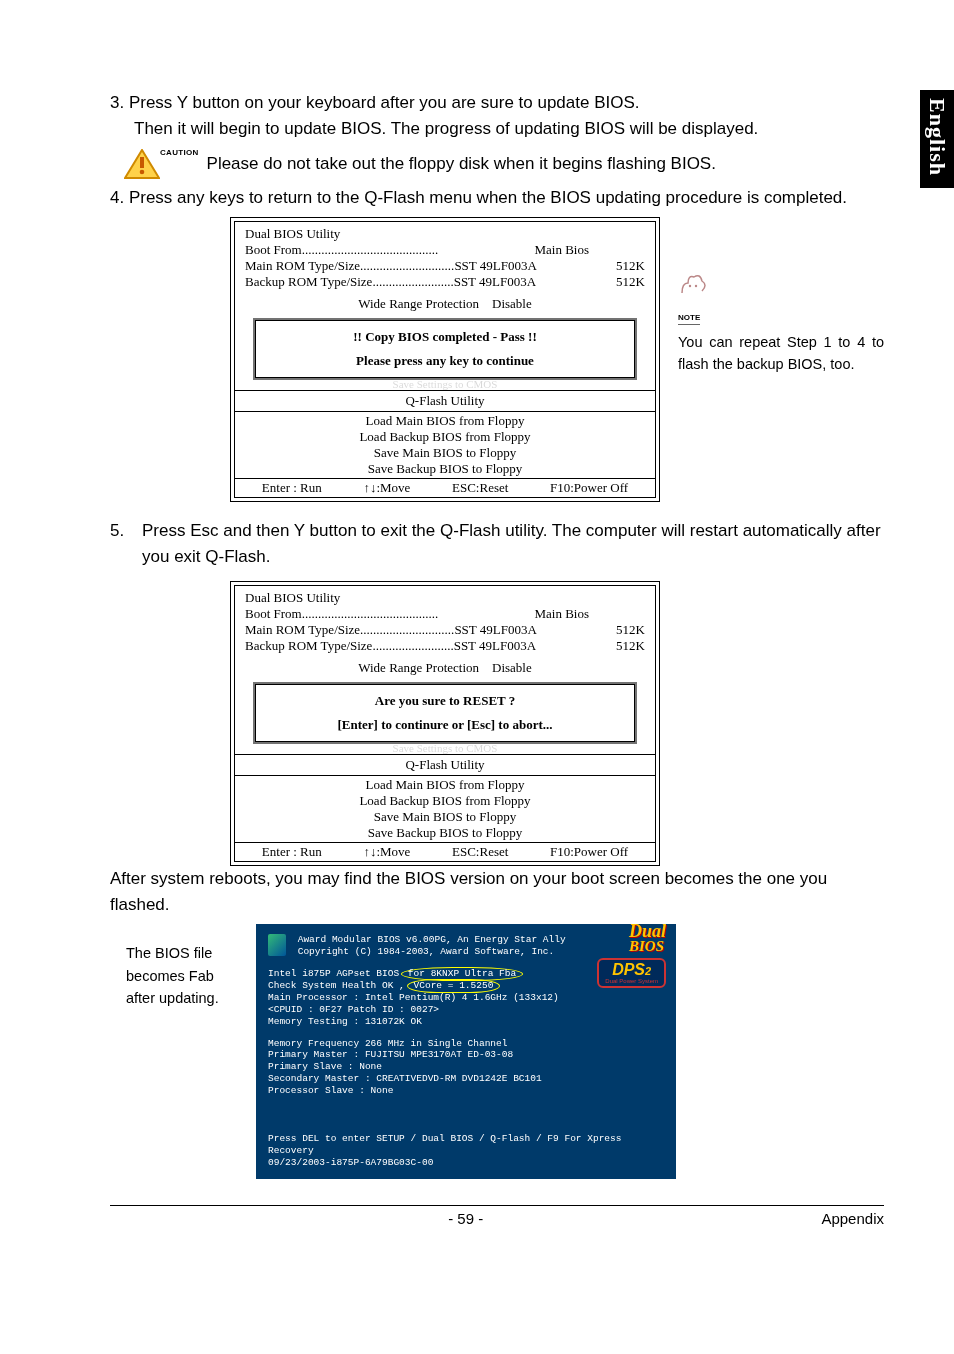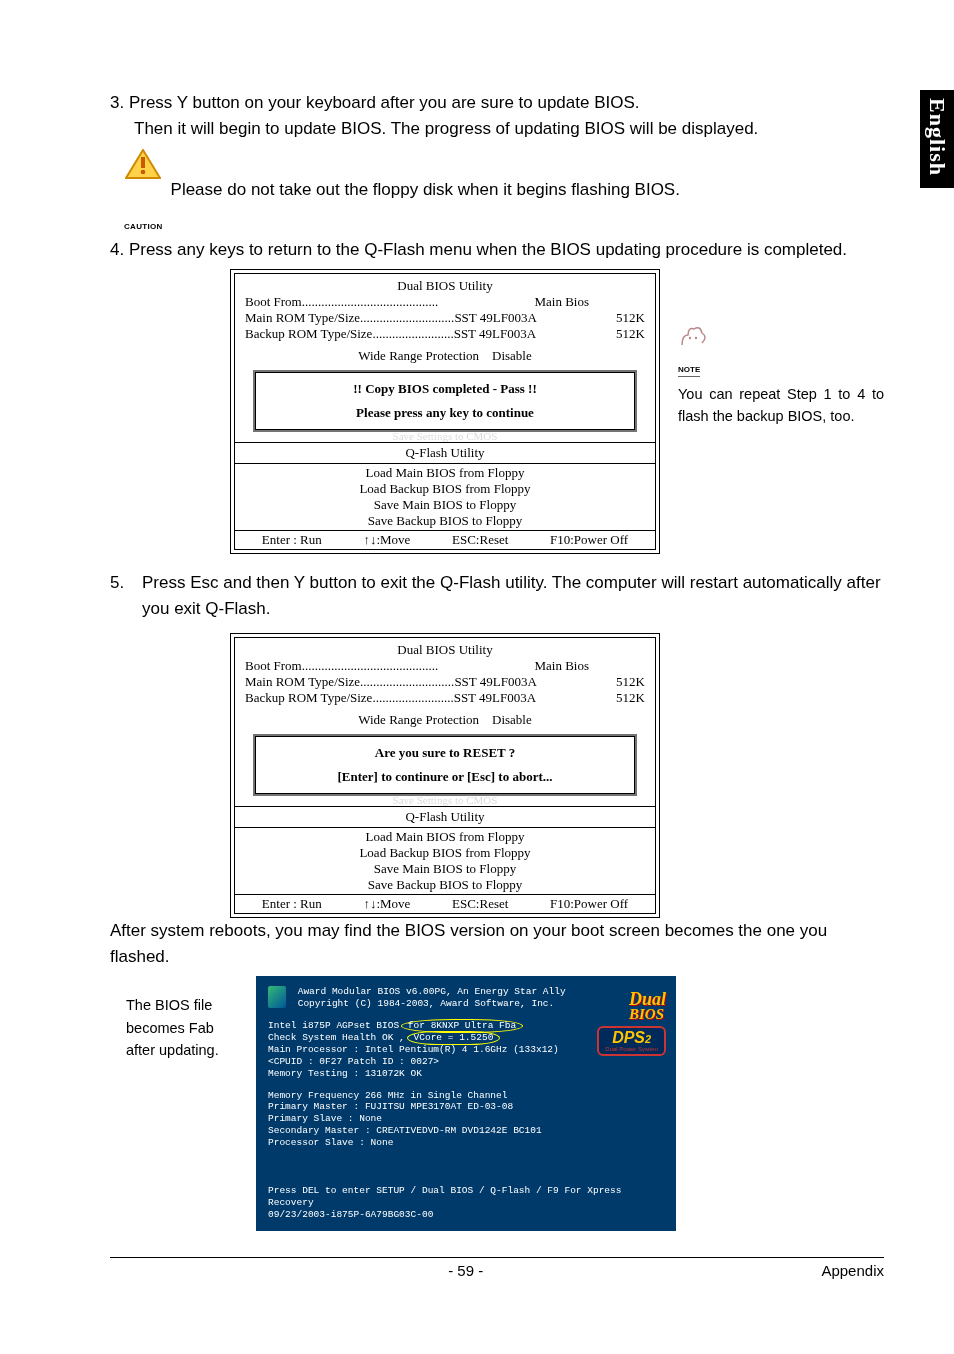--- a/index.html
+++ b/index.html
@@ -35,23 +35,22 @@
   }
   .indent { padding-left: 24px; }
   .caution-row {
     display: flex;
     align-items: center;
     gap: 8px;
     margin: 6px 0 6px 14px;
   }
   .caution-icon {
     display: flex;
-    flex-direction: column;
-    align-items: center;
-    gap: 44px;
+    flex-direction: row;
+    align-items: flex-start;
   }
   .caution-icon svg { display: block; }
   .caution-label {
     font-size: 8px;
     font-weight: bold;
     letter-spacing: 0.3px;
     margin-top: -1px;
   }
   .row-with-note {
     display: flex;
@@ -66,21 +65,21 @@
     border: 1.5px solid #000;
     width: 430px;
     font-family: "Times New Roman", serif;
     font-size: 13px;
   }
   .bios-inner {
     border: 1px solid #000;
     margin: 3px;
   }
   .bios-padding { padding: 4px 10px 2px 10px; }
-  .bios-title { text-align: center; }
+  .bios-title { }
   .bios-row {
     display: flex;
     justify-content: space-between;
   }
   .bios-row-left { flex: 1; overflow: hidden; white-space: nowrap; }
   .bios-row-mid { flex: 0 0 auto; padding: 0 6px; }
   .bios-row-right { flex: 0 0 50px; text-align: right; }
   .wrp { text-align: center; margin: 6px 0 4px 0; }
   .highlight-box {
     margin: 0 18px 0 18px;
@@ -153,21 +152,21 @@
     width: 420px;
     background: #003a6a;
     color: #fff;
     font-family: "Courier New", monospace;
     font-size: 9.5px;
     padding: 10px 12px 10px 12px;
     position: relative;
   }
   .post-logos {
     position: absolute;
-    top: 16px;
+    top: 0;
     right: 10px;
     display: flex;
     flex-direction: column;
     gap: 6px;
     align-items: flex-end;
   }
   .dual-logo {
     font-family: "Comic Sans MS", cursive;
     font-style: italic;
     font-weight: bold;

